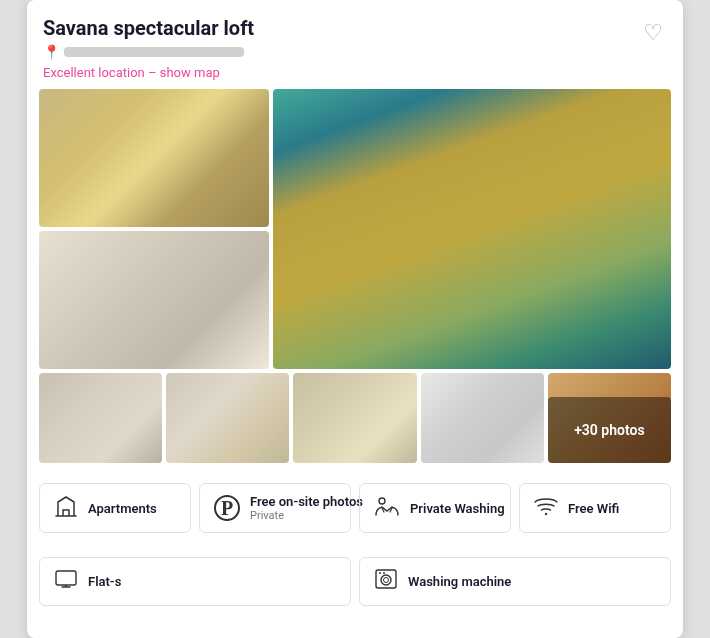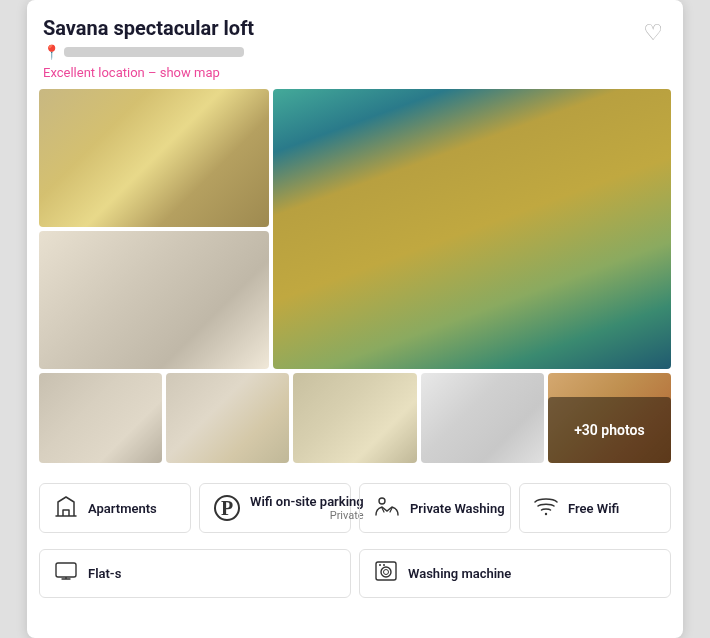--- a/index.html
+++ b/index.html
@@ -115,21 +115,21 @@
       background: linear-gradient(135deg, #d4a870 0%, #c09050 40%, #b87840 70%, #a86830 100%);
     }
 
     
     .amenities-section {
       padding: 12px 12px 0 12px;
     }
     .amenities-row {
       display: flex;
       gap: 8px;
-      margin-bottom: 16px;
+      margin-bottom: 24px;
       flex-wrap: nowrap;
       overflow: hidden;
     }
     .amenity-chip {
       border: 1px solid #e0e0e0;
       border-radius: 6px;
       padding: 10px 14px;
       display: flex;
       align-items: center;
       gap: 10px;
@@ -148,21 +148,20 @@
     }
     .amenity-label {
       font-size: 13px;
       font-weight: 600;
       color: #1a1a2e;
       white-space: nowrap;
     }
     .amenity-sub {
       font-size: 11px;
       color: #777;
-      text-align: right;
     }
   </style>
 </head>
 <body>
 
 <div class="card">
 
   <div class="header">
     <div>
       <div class="title">Savana spectacular loft</div>
@@ -207,21 +206,21 @@
             <path d="M2 21h20M4 21V7l8-5 8 5v14M9 21v-6h6v6" stroke="#333" stroke-width="1.5" stroke-linecap="round" stroke-linejoin="round"></path>
           </svg>
         </span>
         <div class="amenity-text">
           <span class="amenity-label">Apartments</span>
         </div>
       </div>
       <div class="amenity-chip">
         <span class="amenity-icon" style="font-size:20px; font-weight:700; border:2px solid #333; border-radius:50%; width:26px; height:26px; display:flex; align-items:center; justify-content:center; font-family:serif;">P</span>
         <div class="amenity-text">
-          <span class="amenity-label">Wifi on-site parking</span>
+          <span class="amenity-label">Free on-site photos</span>
           <span class="amenity-sub">Private</span>
         </div>
       </div>
       <div class="amenity-chip">
         <span class="amenity-icon">
           <svg width="26" height="22" viewBox="0 0 26 22" fill="none">
             <circle cx="8" cy="6" r="3" stroke="#333" stroke-width="1.4"></circle>
             <path d="M2 20c0-4 2.5-7 6-8l5 4 5-4c3.5 1 6 4 6 8" stroke="#333" stroke-width="1.4" stroke-linecap="round"></path>
             <path d="M8 13l2 4M18 13l-2 4" stroke="#333" stroke-width="1.2" stroke-linecap="round"></path>
           </svg>

